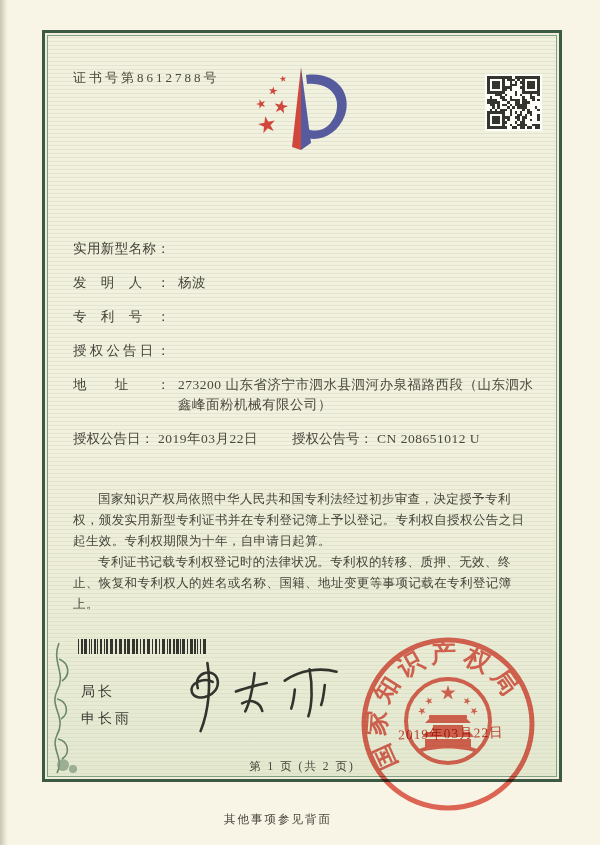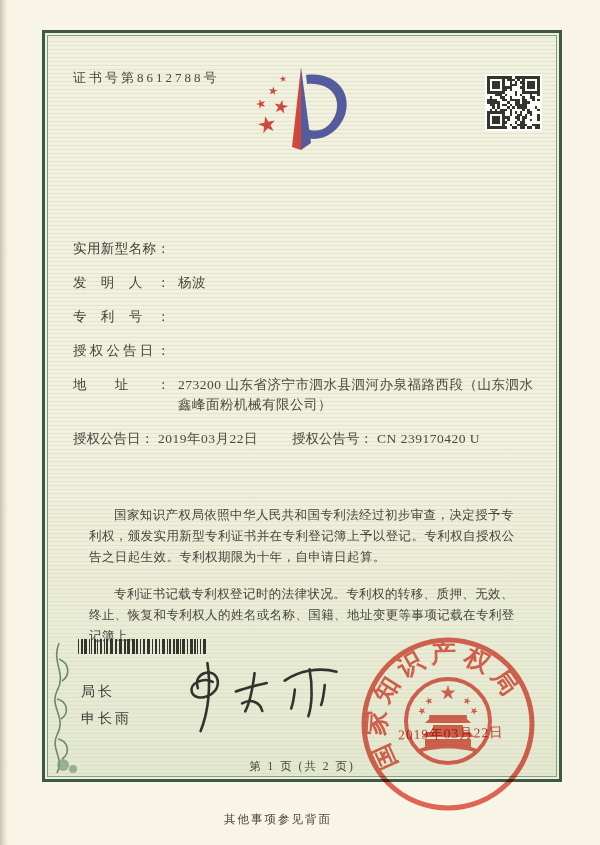--- a/index.html
+++ b/index.html
@@ -45,21 +45,21 @@
     color:#45443a;
   }
   .fvalue{flex:1;padding-left:8px;color:#4a493e;letter-spacing:.5px;}
   .grant-row{display:flex;line-height:20px;}
   .gpair{display:flex;}
   .gpair + .gpair{margin-left:34px;}
   .glabel{color:#45443a;}
   .gvalue{padding-left:4px;letter-spacing:.5px;color:#4a493e;}
   
   .body-text{position:absolute;left:28px;top:456px;width:462px;font-size:12.5px;line-height:21px;color:#46453b;letter-spacing:.4px;}
-  .body-text p{margin:16px;text-indent:2em;}
+  .body-text p{margin:0;text-indent:2em;}
   
   .barcode{position:absolute;left:33px;top:606px;width:162px;height:15px;display:flex;align-items:stretch;}
   .barcode i{background:#34342e;display:block;}
   
   .signer{position:absolute;left:36px;top:650px;font-size:14px;letter-spacing:3px;color:#3c3b33;}
   .signer .name{margin-top:9px;}
   .signature{position:absolute;left:122px;top:624px;width:195px;height:80px;transform:rotate(-1deg);}
   
   .seal{position:absolute;left:314px;top:602px;width:178px;height:178px;mix-blend-mode:multiply;opacity:.95;}
   .seal-date{
@@ -356,21 +356,21 @@
         <span class="flabel">地址：</span>
         <span class="fvalue">273200 山东省济宁市泗水县泗河办泉福路西段（山东泗水鑫峰面粉机械有限公司）</span>
       </div>
       <div class="grant-row">
         <span class="gpair">
           <span class="glabel">授权公告日：</span>
           <span class="gvalue">2019年03月22日</span>
         </span>
         <span class="gpair">
           <span class="glabel">授权公告号：</span>
-          <span class="gvalue">CN 239170420 U</span>
+          <span class="gvalue">CN 208651012 U</span>
         </span>
       </div>
     </div>
 
     <div class="body-text">
       <p>国家知识产权局依照中华人民共和国专利法经过初步审查，决定授予专利权，颁发实用新型专利证书并在专利登记簿上予以登记。专利权自授权公告之日起生效。专利权期限为十年，自申请日起算。</p>
       <p>专利证书记载专利权登记时的法律状况。专利权的转移、质押、无效、终止、恢复和专利权人的姓名或名称、国籍、地址变更等事项记载在专利登记簿上。</p>
     </div>
 
     <div class="barcode" id="barcode">

